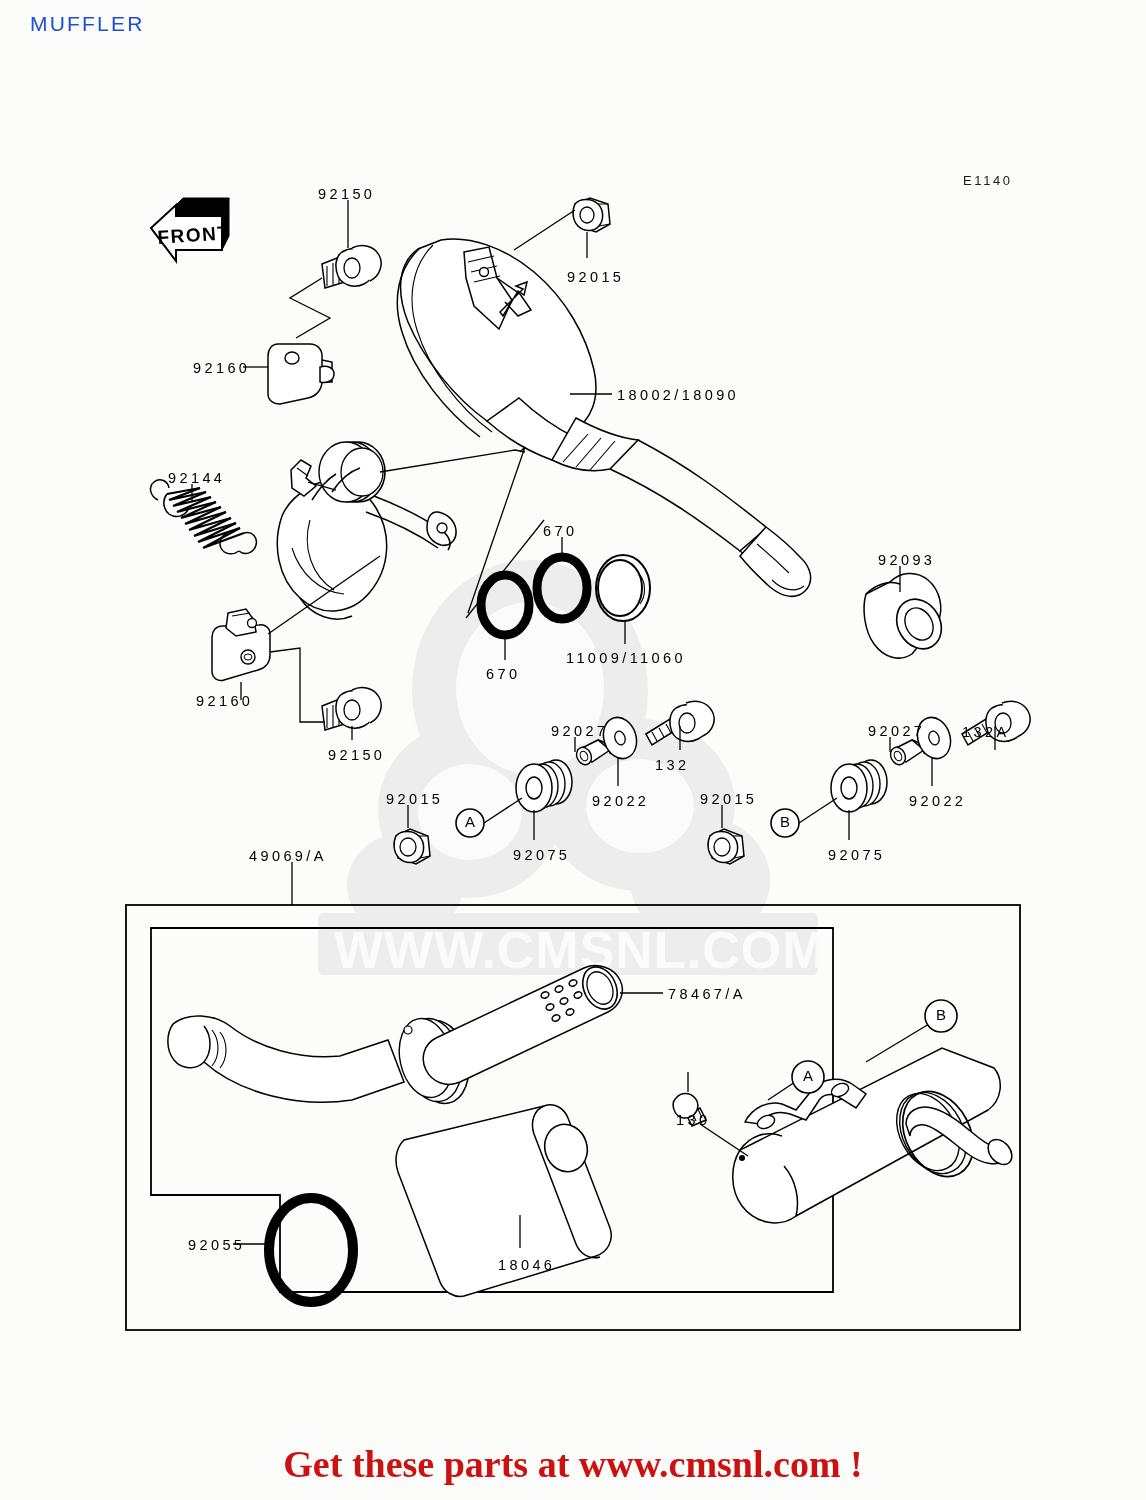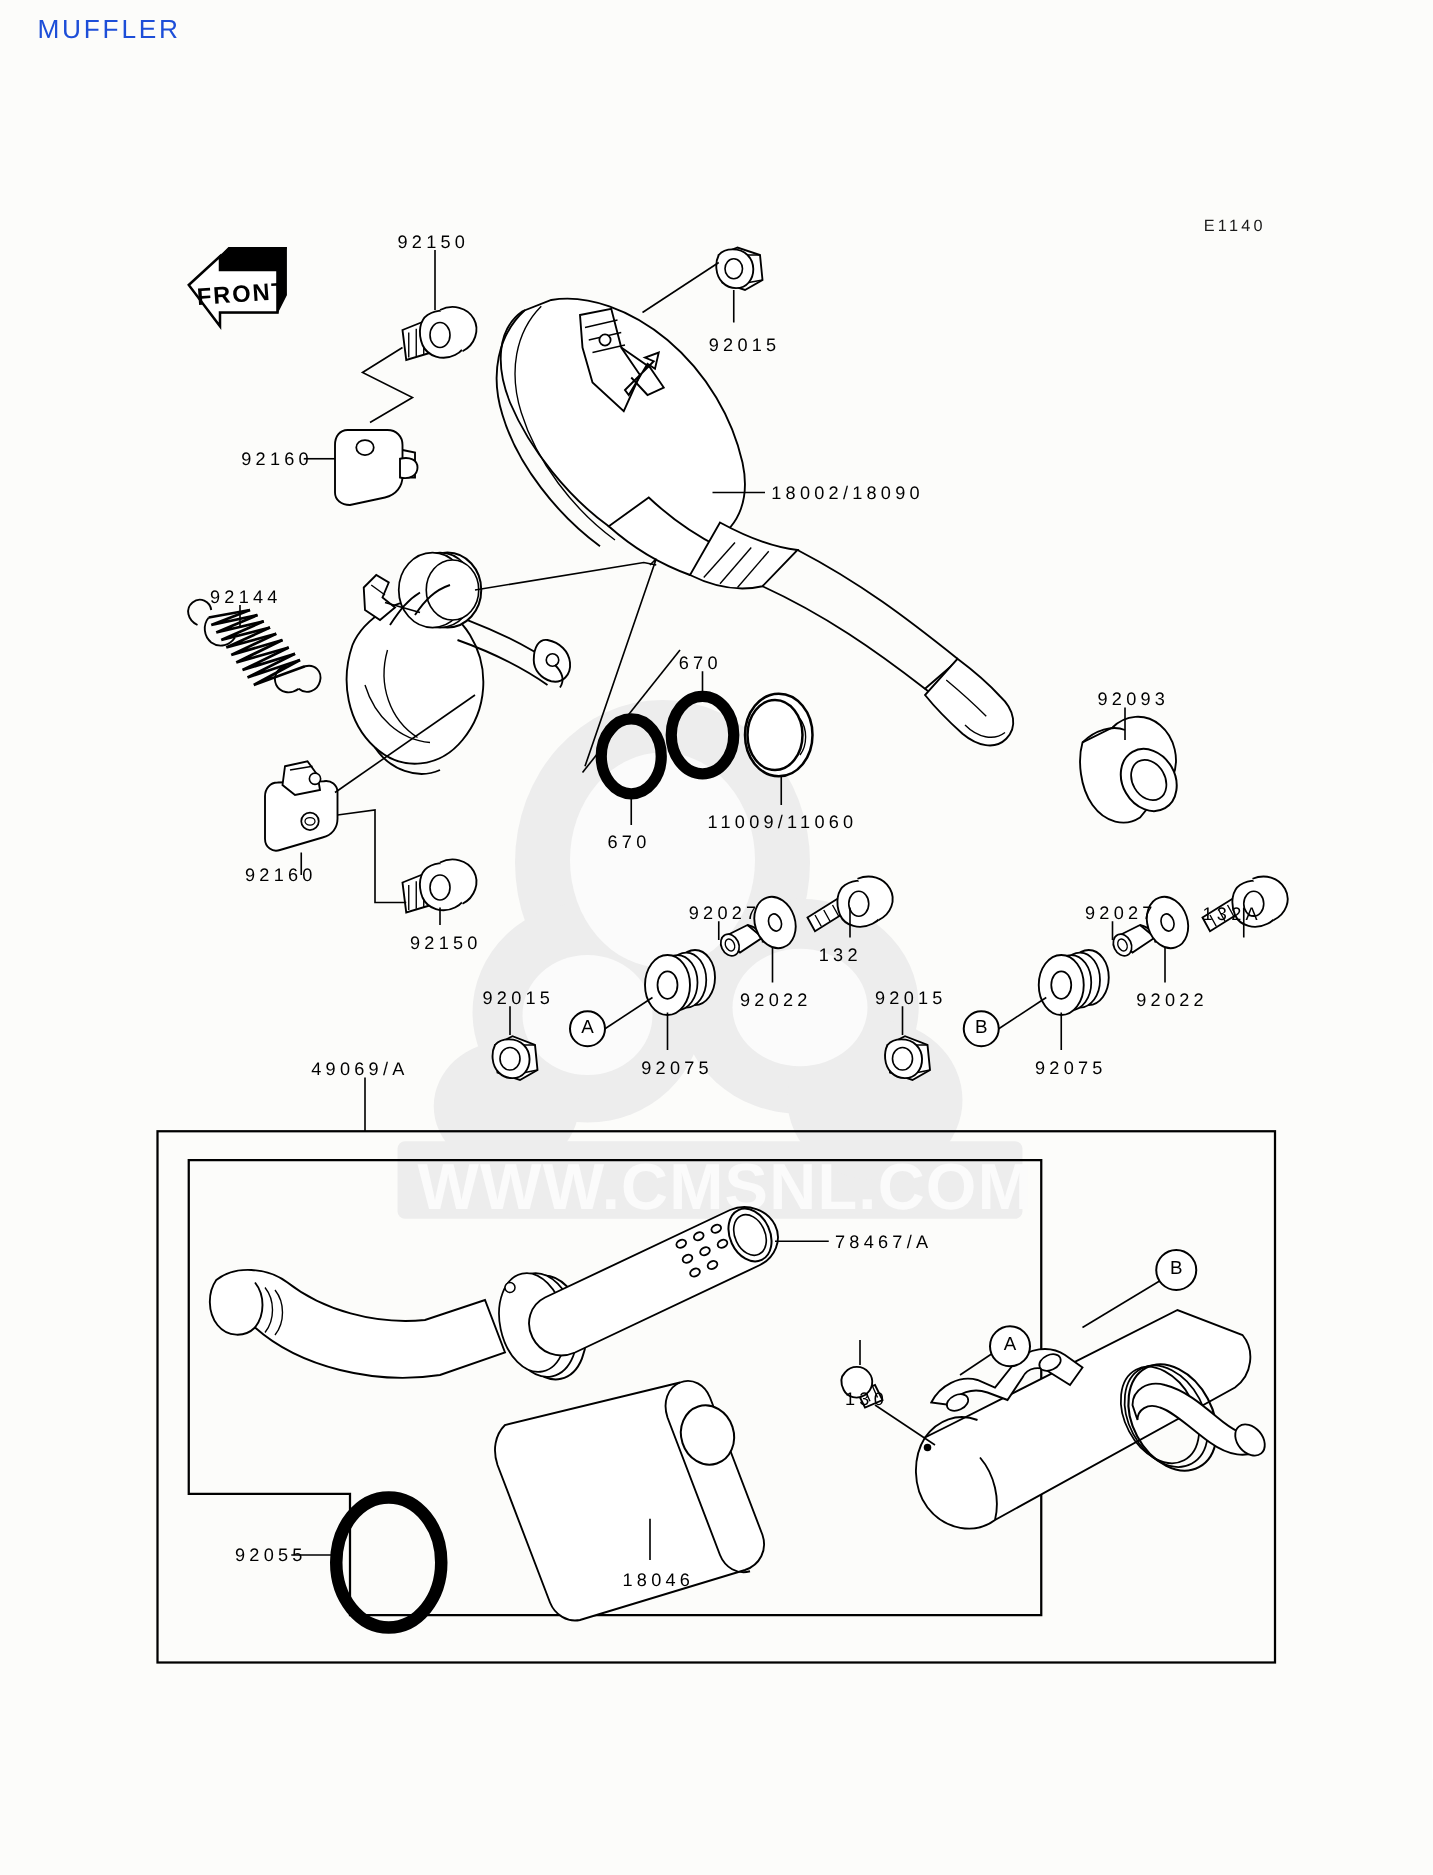--- a/index.html
+++ b/index.html
@@ -532,14 +532,15 @@
       <div class="pn" style="left: 188px; top: 1237px;">92055</div>
       <div class="pn" style="left: 498px; top: 1257px;">18046</div>
     </div>
   <div id="balloon-layer">
       <div style="position: absolute; left: 463px; top: 813px; width: 14px; text-align: center; font-size: 15px; color: rgb(0, 0, 0); font-family: &quot;Liberation Sans&quot;, sans-serif;">A</div>
       <div style="position: absolute; left: 778px; top: 813px; width: 14px; text-align: center; font-size: 15px; color: rgb(0, 0, 0); font-family: &quot;Liberation Sans&quot;, sans-serif;">B</div>
       <div style="position: absolute; left: 801px; top: 1067px; width: 14px; text-align: center; font-size: 15px; color: rgb(0, 0, 0); font-family: &quot;Liberation Sans&quot;, sans-serif;">A</div>
       <div style="position: absolute; left: 934px; top: 1006px; width: 14px; text-align: center; font-size: 15px; color: rgb(0, 0, 0); font-family: &quot;Liberation Sans&quot;, sans-serif;">B</div>
     </div>
 
+  <div id="footer-cta">Get these parts at www.cmsnl.com !</div>
 
 </div>
 
 </body></html>

